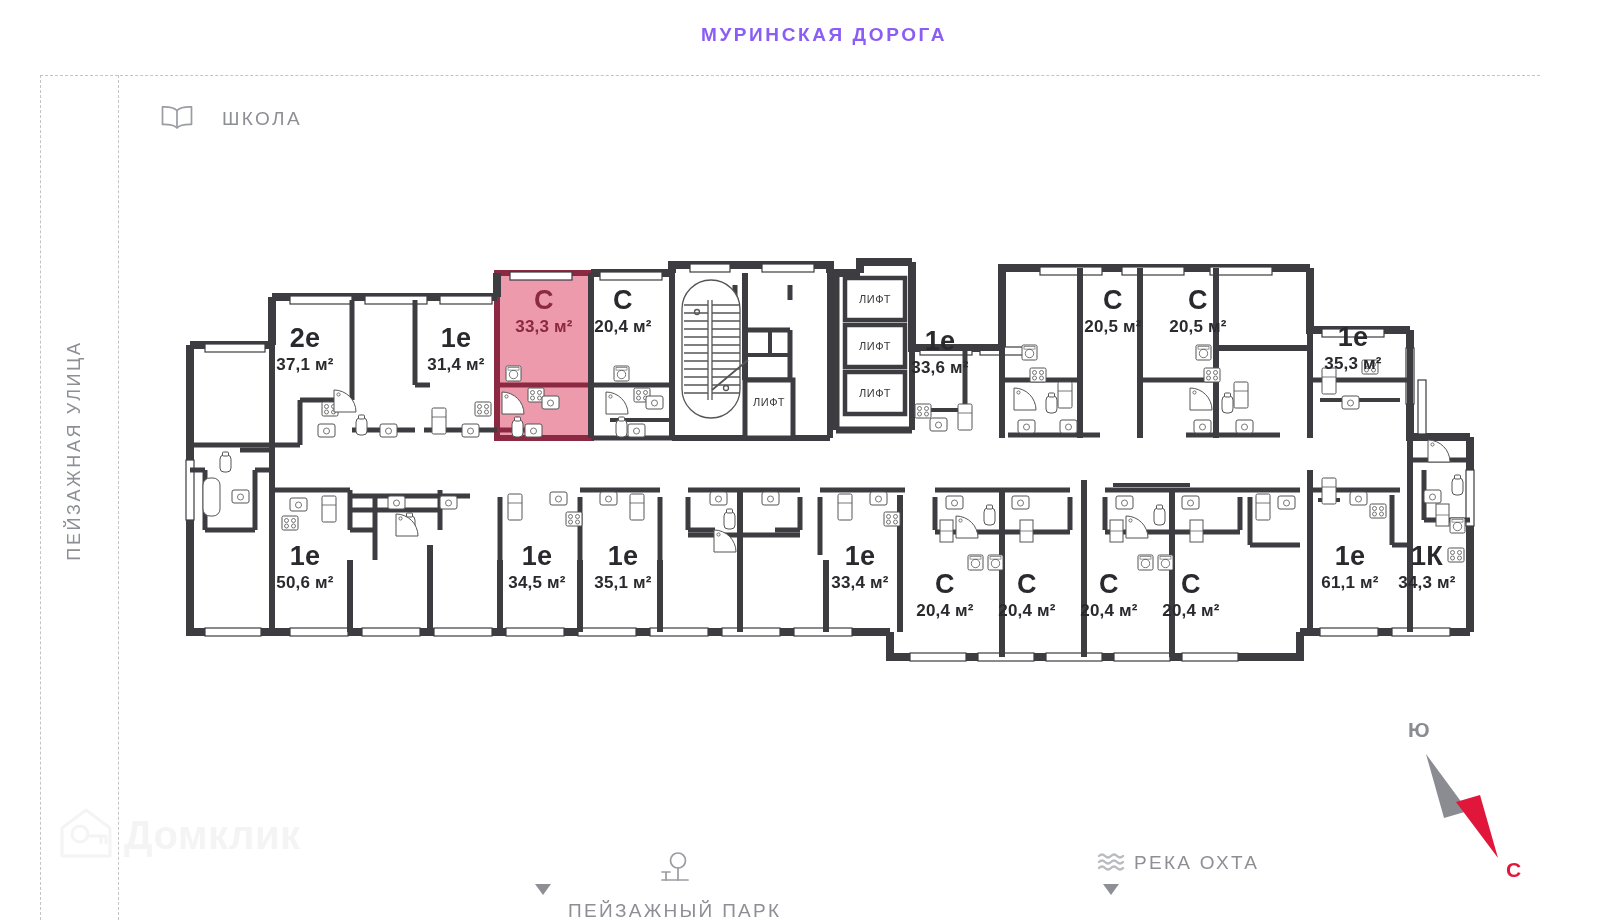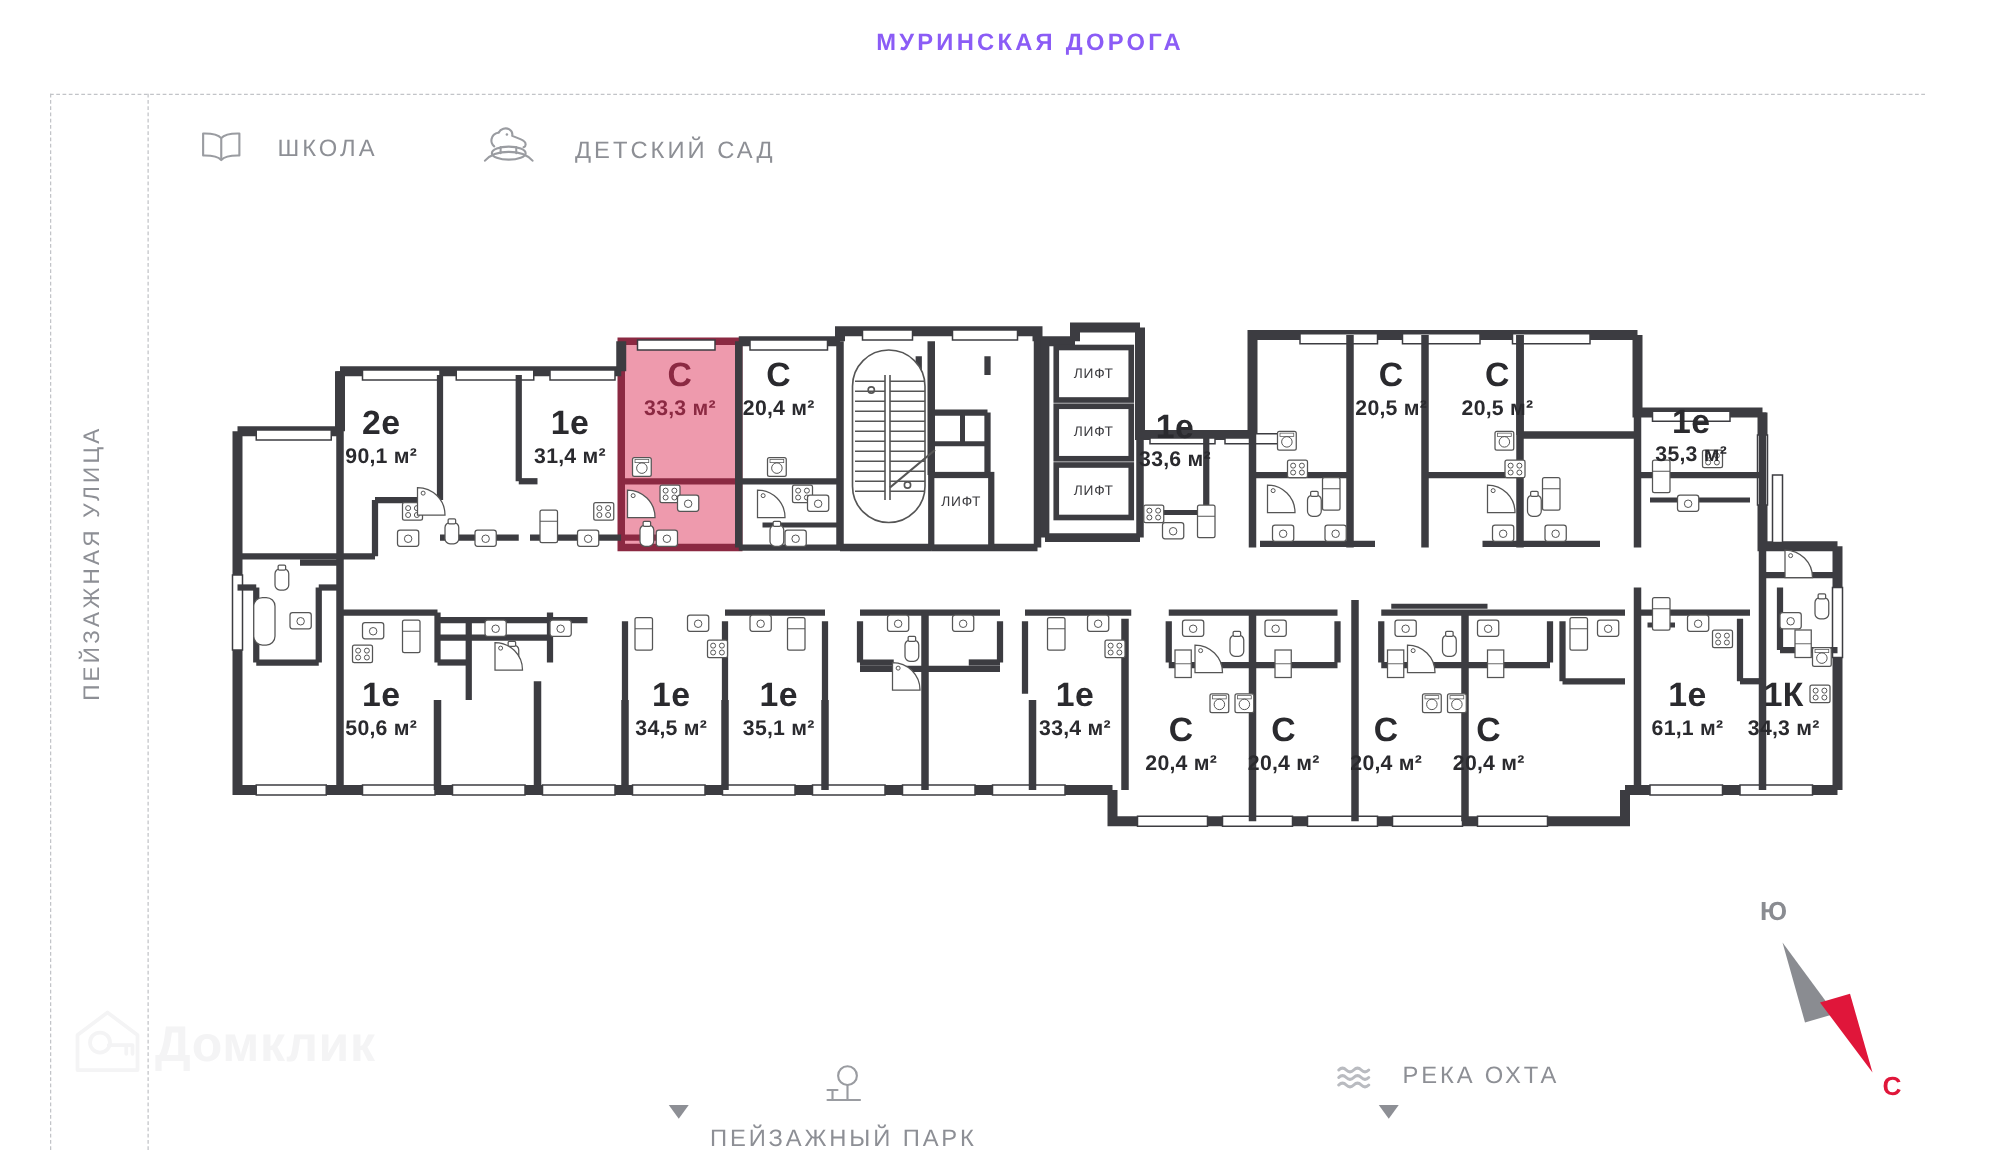--- a/index.html
+++ b/index.html
@@ -26,21 +26,21 @@
   .dash-v{position:absolute;border-left:1.5px dashed #c2c4c8;}
 
   
   .legend-row{position:absolute;display:flex;align-items:center;gap:28px;}
   .legend-row .lbl{font-size:19px;letter-spacing:2.4px;color:#8d8f95;white-space:nowrap;}
   #legend-school{top:104px;left:160px;}
   #legend-kindergarten{top:100px;left:382px;}
 
   
   #legend-park{position:absolute;top:850px;left:568px;display:flex;align-items:center;gap:12px;flex-direction:column;}
-  #legend-river{position:absolute;top:850px;left:1068px;display:flex;gap:24px;}
+  #legend-river{position:absolute;top:850px;left:1096px;display:flex;align-items:center;gap:8px;}
   #legend-park .lbl,#legend-river .lbl{font-size:19px;letter-spacing:2.3px;color:#8d8f95;white-space:nowrap;}
   .tri-marker{position:absolute;width:0;height:0;border-left:8px solid transparent;border-right:8px solid transparent;border-top:11px solid #8d8f95;}
 
   
   #compass{position:absolute;left:1398px;top:706px;width:160px;height:190px;}
   #compass .c-lab{position:absolute;font-size:21px;font-weight:700;letter-spacing:.5px;}
   #compass-label-s{left:10px;top:12px;color:#8a8c91;}
   #compass-label-n{left:108px;top:152px;color:#e0163a;}
 
   
@@ -72,33 +72,20 @@
   <div class="legend-row" id="legend-school">
     <span>
       <svg width="34" height="26" viewBox="0 0 34 26" fill="none">
         <path d="M17 6.5C14.5 3.6 11 2.6 2.5 2.8v17.6c8.5-.2 12 .8 14.5 3.6 2.5-2.8 6-3.8 14.5-3.6V2.8C23 2.6 19.5 3.6 17 6.5z" stroke="#9a9ca1" stroke-width="1.7" stroke-linejoin="round"></path>
         <path d="M17 6.5V24" stroke="#9a9ca1" stroke-width="1.7"></path>
       </svg>
     </span>
     <span class="lbl">ШКОЛА</span>
   </div>
 
-  <div class="legend-row" id="legend-kindergarten">
-    <span>
-      <svg width="50" height="36" viewBox="0 0 50 36" fill="none">
-        <path d="M17 6c1.5-3 5.5-4.2 8.5-2.5 2 1.2 2.6 3.3 2.3 5.2l6.5 2.6c2.6 1 4.2 2.4 4.2 4.2 0 1-.6 1.9-1.6 2.3" stroke="#9a9ca1" stroke-width="1.7" stroke-linecap="round" stroke-linejoin="round"></path>
-        <path d="M17 6c-3 .5-5.3 2.6-5.8 5.4-.4 2.2.5 4.3 2.2 5.7" stroke="#9a9ca1" stroke-width="1.7" stroke-linecap="round"></path>
-        <ellipse cx="25" cy="22.5" rx="13.5" ry="5.2" stroke="#9a9ca1" stroke-width="1.7"></ellipse>
-        <path d="M6 28.5c4-4.5 11-7 19-7s15 2.5 19 7" stroke="#9a9ca1" stroke-width="1.7" stroke-linecap="round"></path>
-        <path d="M18.5 17.5v5M31 17.5v5" stroke="#9a9ca1" stroke-width="1.6" stroke-linecap="round"></path>
-        <circle cx="23.5" cy="7.5" r="1" fill="#9a9ca1"></circle>
-      </svg>
-    </span>
-    <span class="lbl">ДЕТСКИЙ САД</span>
-  </div>
 
   <div class="tri-marker" style="left:535px;top:884px;"></div>
   <div id="legend-park">
     <span>
       <svg width="38" height="34" viewBox="0 0 38 34" fill="none">
         <circle cx="22" cy="10.5" r="7.5" stroke="#9a9ca1" stroke-width="1.7"></circle>
         <path d="M22 18v12" stroke="#9a9ca1" stroke-width="1.7" stroke-linecap="round"></path>
         <path d="M6 30h26" stroke="#9a9ca1" stroke-width="1.7" stroke-linecap="round"></path>
         <path d="M10 30v-8M6 22h8" stroke="#9a9ca1" stroke-width="1.7" stroke-linecap="round"></path>
       </svg>
@@ -500,21 +487,21 @@
   </svg>
 
   <div class="lift-lab" style="left:845px;top:293px;width:60px;">ЛИФТ</div>
   <div class="lift-lab" style="left:845px;top:340px;width:60px;">ЛИФТ</div>
   <div class="lift-lab" style="left:845px;top:387px;width:60px;">ЛИФТ</div>
   <div class="lift-lab" style="left:739px;top:396px;width:60px;">ЛИФТ</div>
 
   <div id="apt-layer">
       <div class="apt" style="left: 255px; top: 324px; width: 100px;">
         <div class="apt-type">2е</div>
-        <div class="apt-area">90,1 м²</div>
+        <div class="apt-area">37,1 м²</div>
       </div>
       <div class="apt" style="left: 406px; top: 324px; width: 100px;">
         <div class="apt-type">1е</div>
         <div class="apt-area">31,4 м²</div>
       </div>
       <div class="apt selected" style="left: 494px; top: 286px; width: 100px;">
         <div class="apt-type">С</div>
         <div class="apt-area">33,3 м²</div>
       </div>
       <div class="apt" style="left: 573px; top: 286px; width: 100px;">

